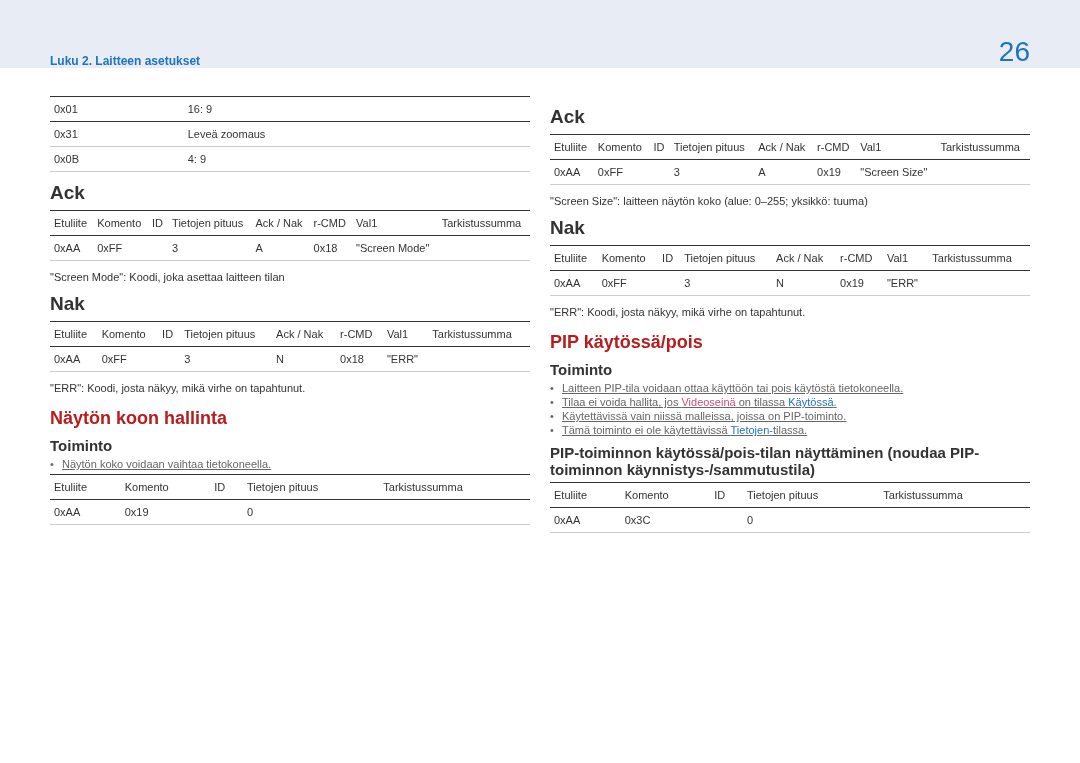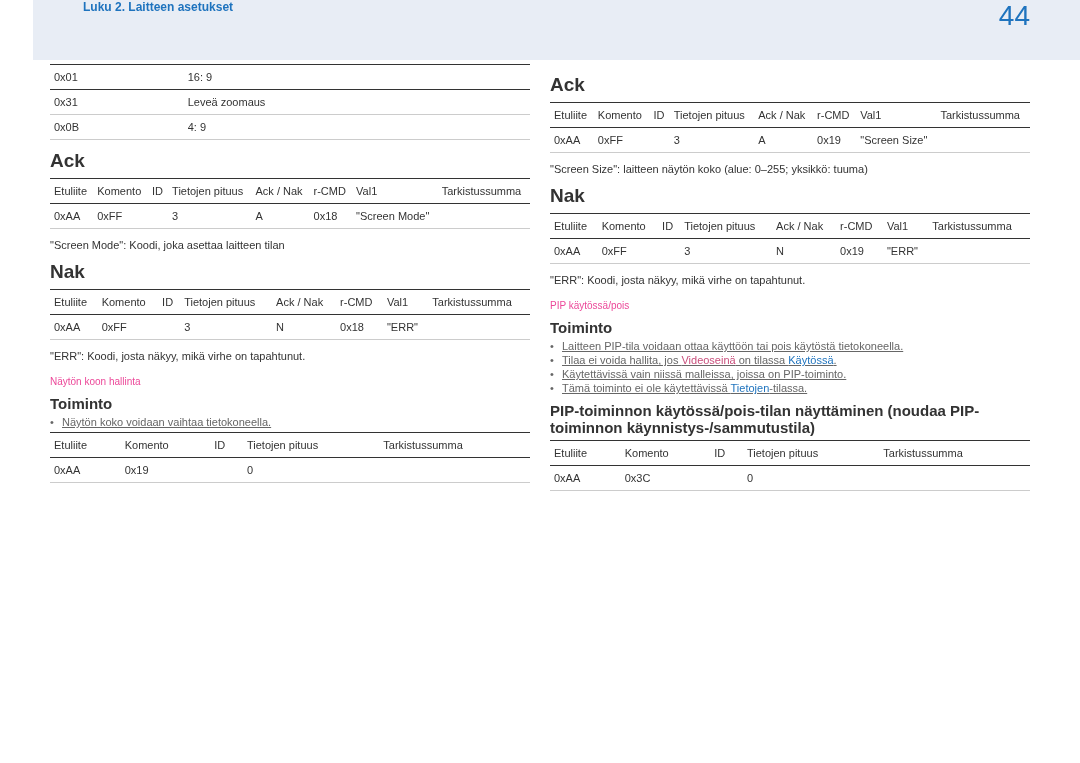--- a/index.html
+++ b/index.html
@@ -1,41 +1,41 @@
 <!DOCTYPE html>
 <html><head>
 <meta charset="utf-8">
 <style>
 * { margin: 0; padding: 0; box-sizing: border-box; }
 body { font-family: Arial, sans-serif; font-size: 12px; color: #333; background: #fff; width: 1080px; height: 763px; position: relative; }
-.header-bar { background: #e8edf5; height: 60px; display: flex; justify-content: space-between; align-items: flex-start; padding: 0 50px; margin-left: 33px; }
+.header-bar { background: #e8edf5; height: 68px; display: flex; justify-content: space-between; align-items: flex-end; padding: 0 50px; }
 .breadcrumb { color: #1e73be; font-size: 12px; font-weight: bold; }
 .page-num { color: #1e73be; font-size: 28px; font-weight: normal; }
-.content { display: flex; gap: 20px; padding: 4px 50px; }
+.content { display: flex; gap: 20px; padding: 28px 50px; }
 .col { flex: 1; }
 table { width: 100%; border-collapse: collapse; font-size: 11px; margin-bottom: 10px; }
 th, td { text-align: left; padding: 6px 4px; }
 th { font-weight: normal; border-bottom: 1px solid #333; border-top: 1px solid #333; }
 td { border-bottom: 1px solid #ccc; }
 .note { font-size: 11px; margin: 8px 0; }
 h3 { font-size: 19px; font-weight: bold; color: #333; margin: 10px 0 6px 0; }
-h2 { font-size: 10px; font-weight: normal; color: #ec4899; margin: 14px 0 8px 0; }
+h2 { font-size: 18px; font-weight: bold; color: #b91c1c; margin: 14px 0 8px 0; }
 .subh { font-size: 15px; font-weight: bold; color: #333; margin: 8px 0 4px 0; }
 ul { list-style: none; margin: 4px 0; }
 li { font-size: 11px; color: #666; padding-left: 12px; position: relative; margin: 2px 0; text-decoration: underline; }
 li:before { content: "•"; position: absolute; left: 0; }
 .link1 { color: #c94f7c; }
 .link2 { color: #1e73be; }
 </style>
 </head>
 <body>
 
 <div class="header-bar">
   <span class="breadcrumb">Luku 2. Laitteen asetukset</span>
-  <span class="page-num">44</span>
+  <span class="page-num">26</span>
 </div>
 
 <div class="content">
   <div class="col">
     <table>
       <tbody>
           <tr>
             <th>0x01</th>
             <th>16: 9</th>
           </tr>

